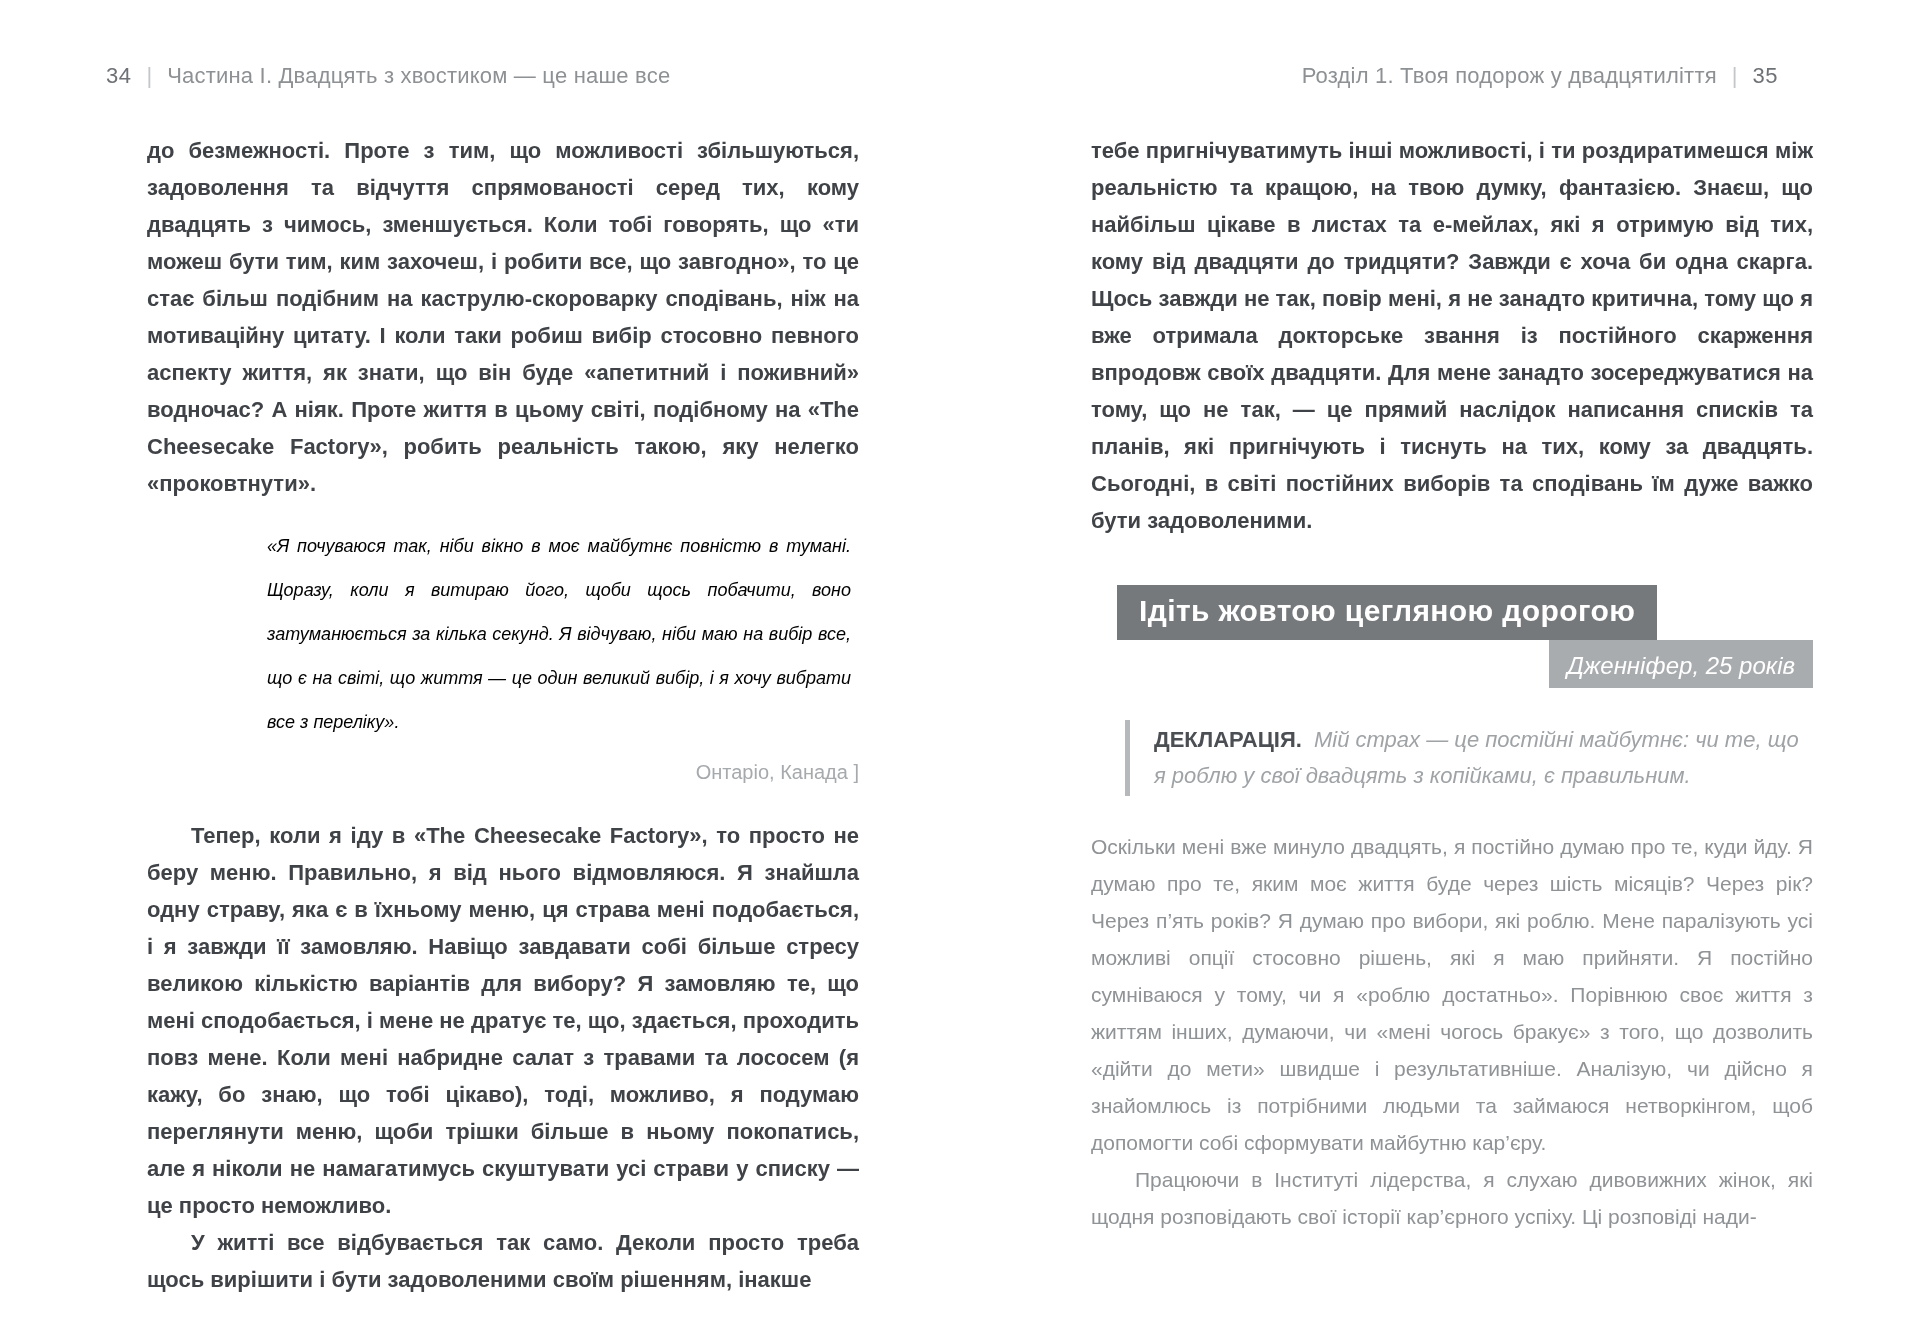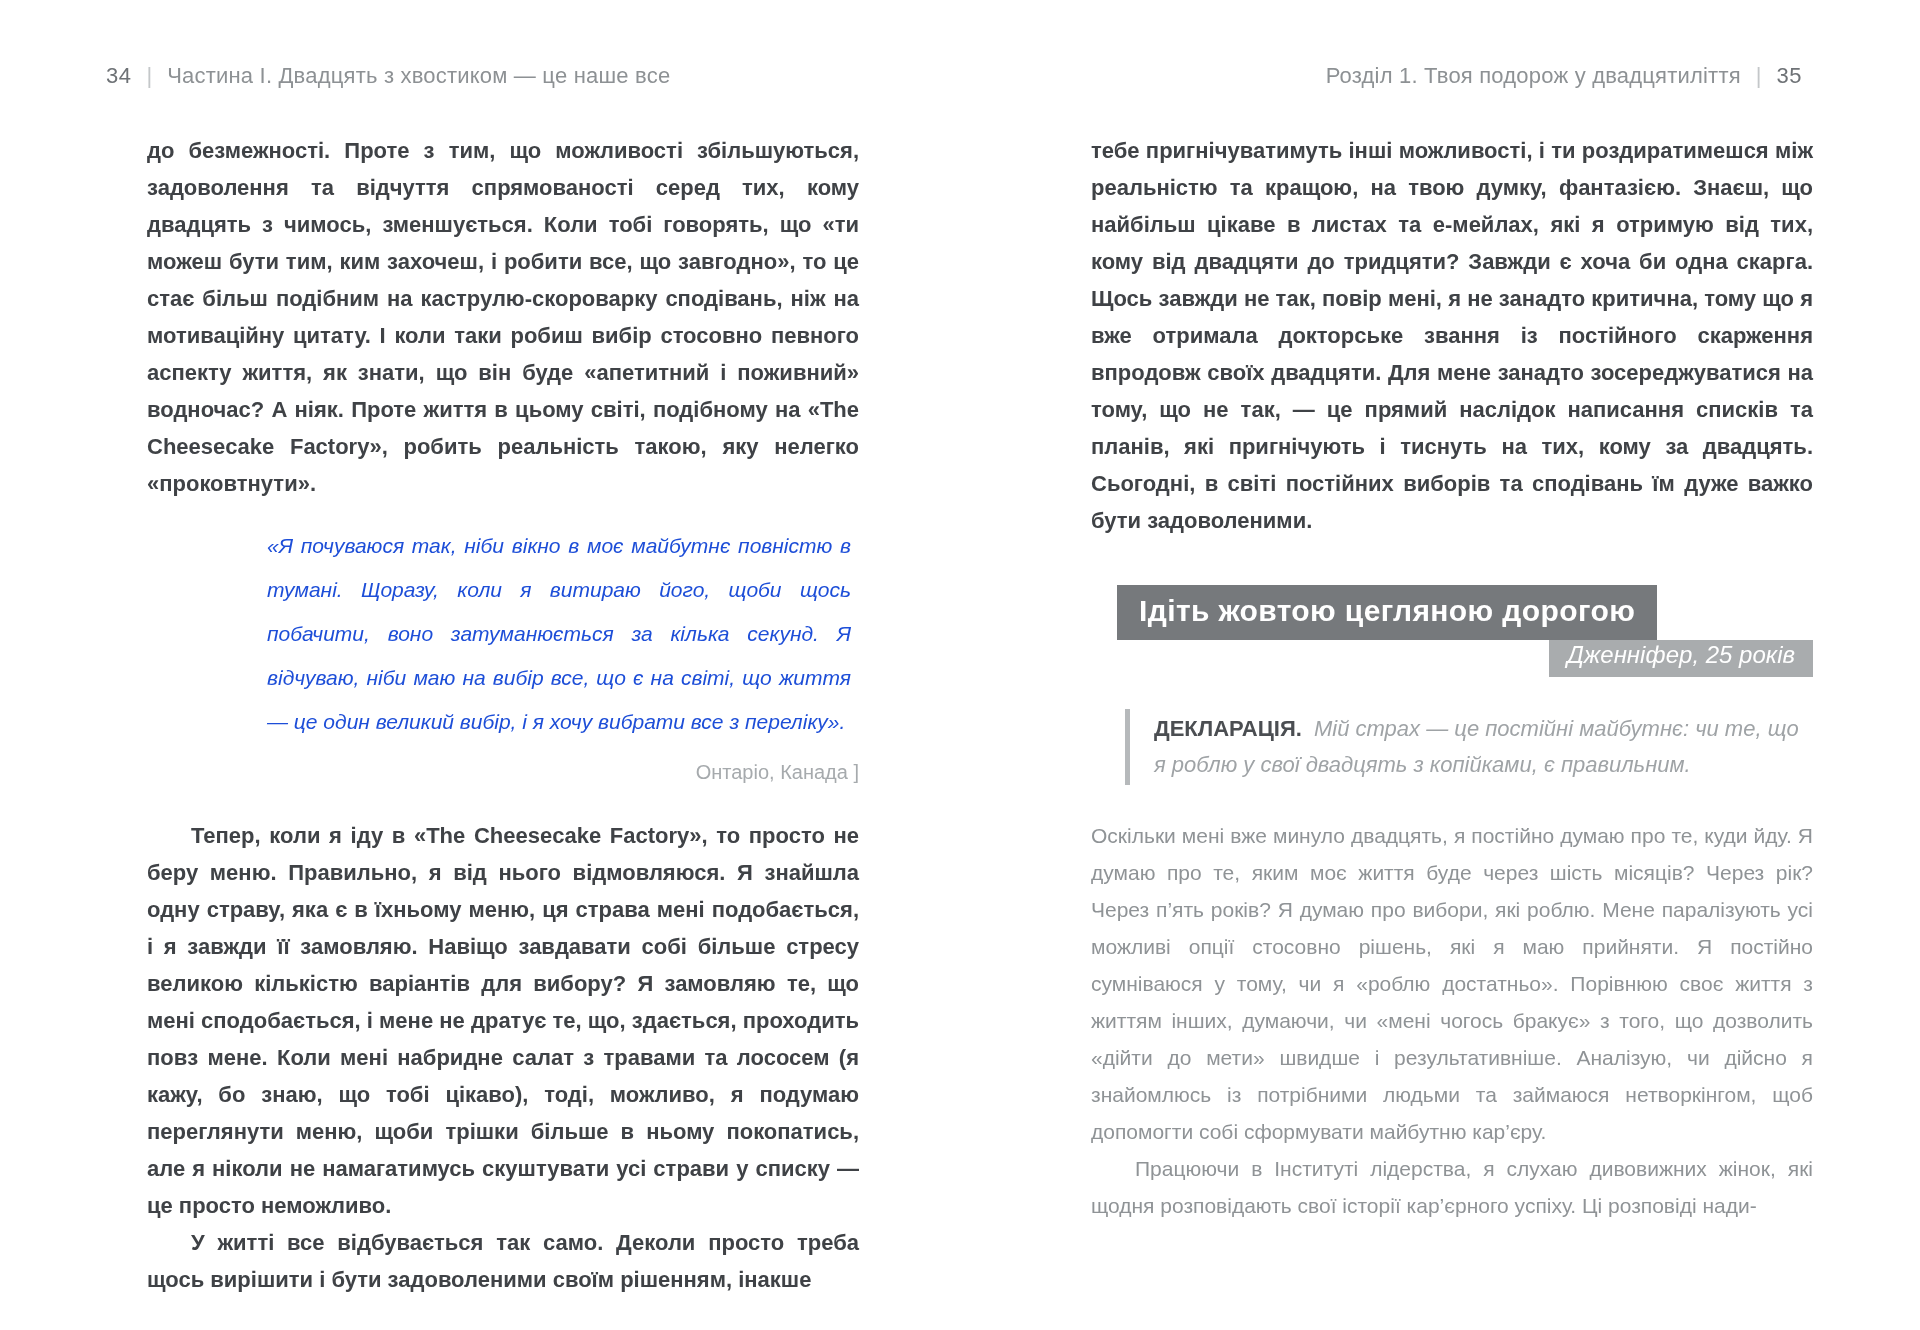--- a/index.html
+++ b/index.html
@@ -13,21 +13,21 @@
   }
   
   .head {
     position: absolute;
     top: 63px;
     font-size: 22px;
     line-height: 26px;
     white-space: nowrap;
   }
   .head-left  { left: 106px; }
-  .head-right { right: 52px; text-align: right; }
+  .head-right { right: 76px; text-align: right; }
   .pagenum { color: #6e7276; letter-spacing: 0.5px; }
   .sep     { color: #c4c7c9; margin: 0 15px; }
   .running { color: #8d9194; letter-spacing: 0.2px; }
 
   
   .col { position: absolute; top: 132px; }
   .col-left  { left: 147px;  width: 712px; }
   .col-right { left: 1091px; width: 722px; }
 
   p { margin: 0; }
@@ -36,25 +36,25 @@
     font-weight: 600;
     line-height: 37px;
     color: #3f4246;
     text-align: justify;
   }
   .indent { text-indent: 44px; }
   .mt     { margin-top: 30px; }
 
   .quote {
     margin: 22px 8px 0 120px;
-    font-size: 21px;
+    font-size: 18px;
     line-height: 44px;
     font-style: italic;
     font-weight: 400;
-    color: #1d4ed8;
+    color: #000000;
     text-align: justify;
   }
   .attrib {
     margin-top: 14px;
     text-align: right;
     font-size: 20px;
     line-height: 29px;
     color: #a6aaad;
   }
 
@@ -70,21 +70,21 @@
     padding: 9px 22px 12px;
     letter-spacing: 0.4px;
   }
   .author-box {
     align-self: flex-end;
     background: #a9acae;
     color: #ffffff;
     font-style: italic;
     font-size: 24px;
     line-height: 28px;
-    padding: 1px 18px 8px;
+    padding: 12px 18px 8px;
   }
 
   .declaration {
     margin: 32px 0 0 34px;
     border-left: 5px solid #b6b9bb;
     padding: 2px 0 2px 24px;
     font-size: 22px;
     line-height: 36px;
   }
   .decl-label { font-weight: 700; color: #4b4e52; margin-right: 6px; }

